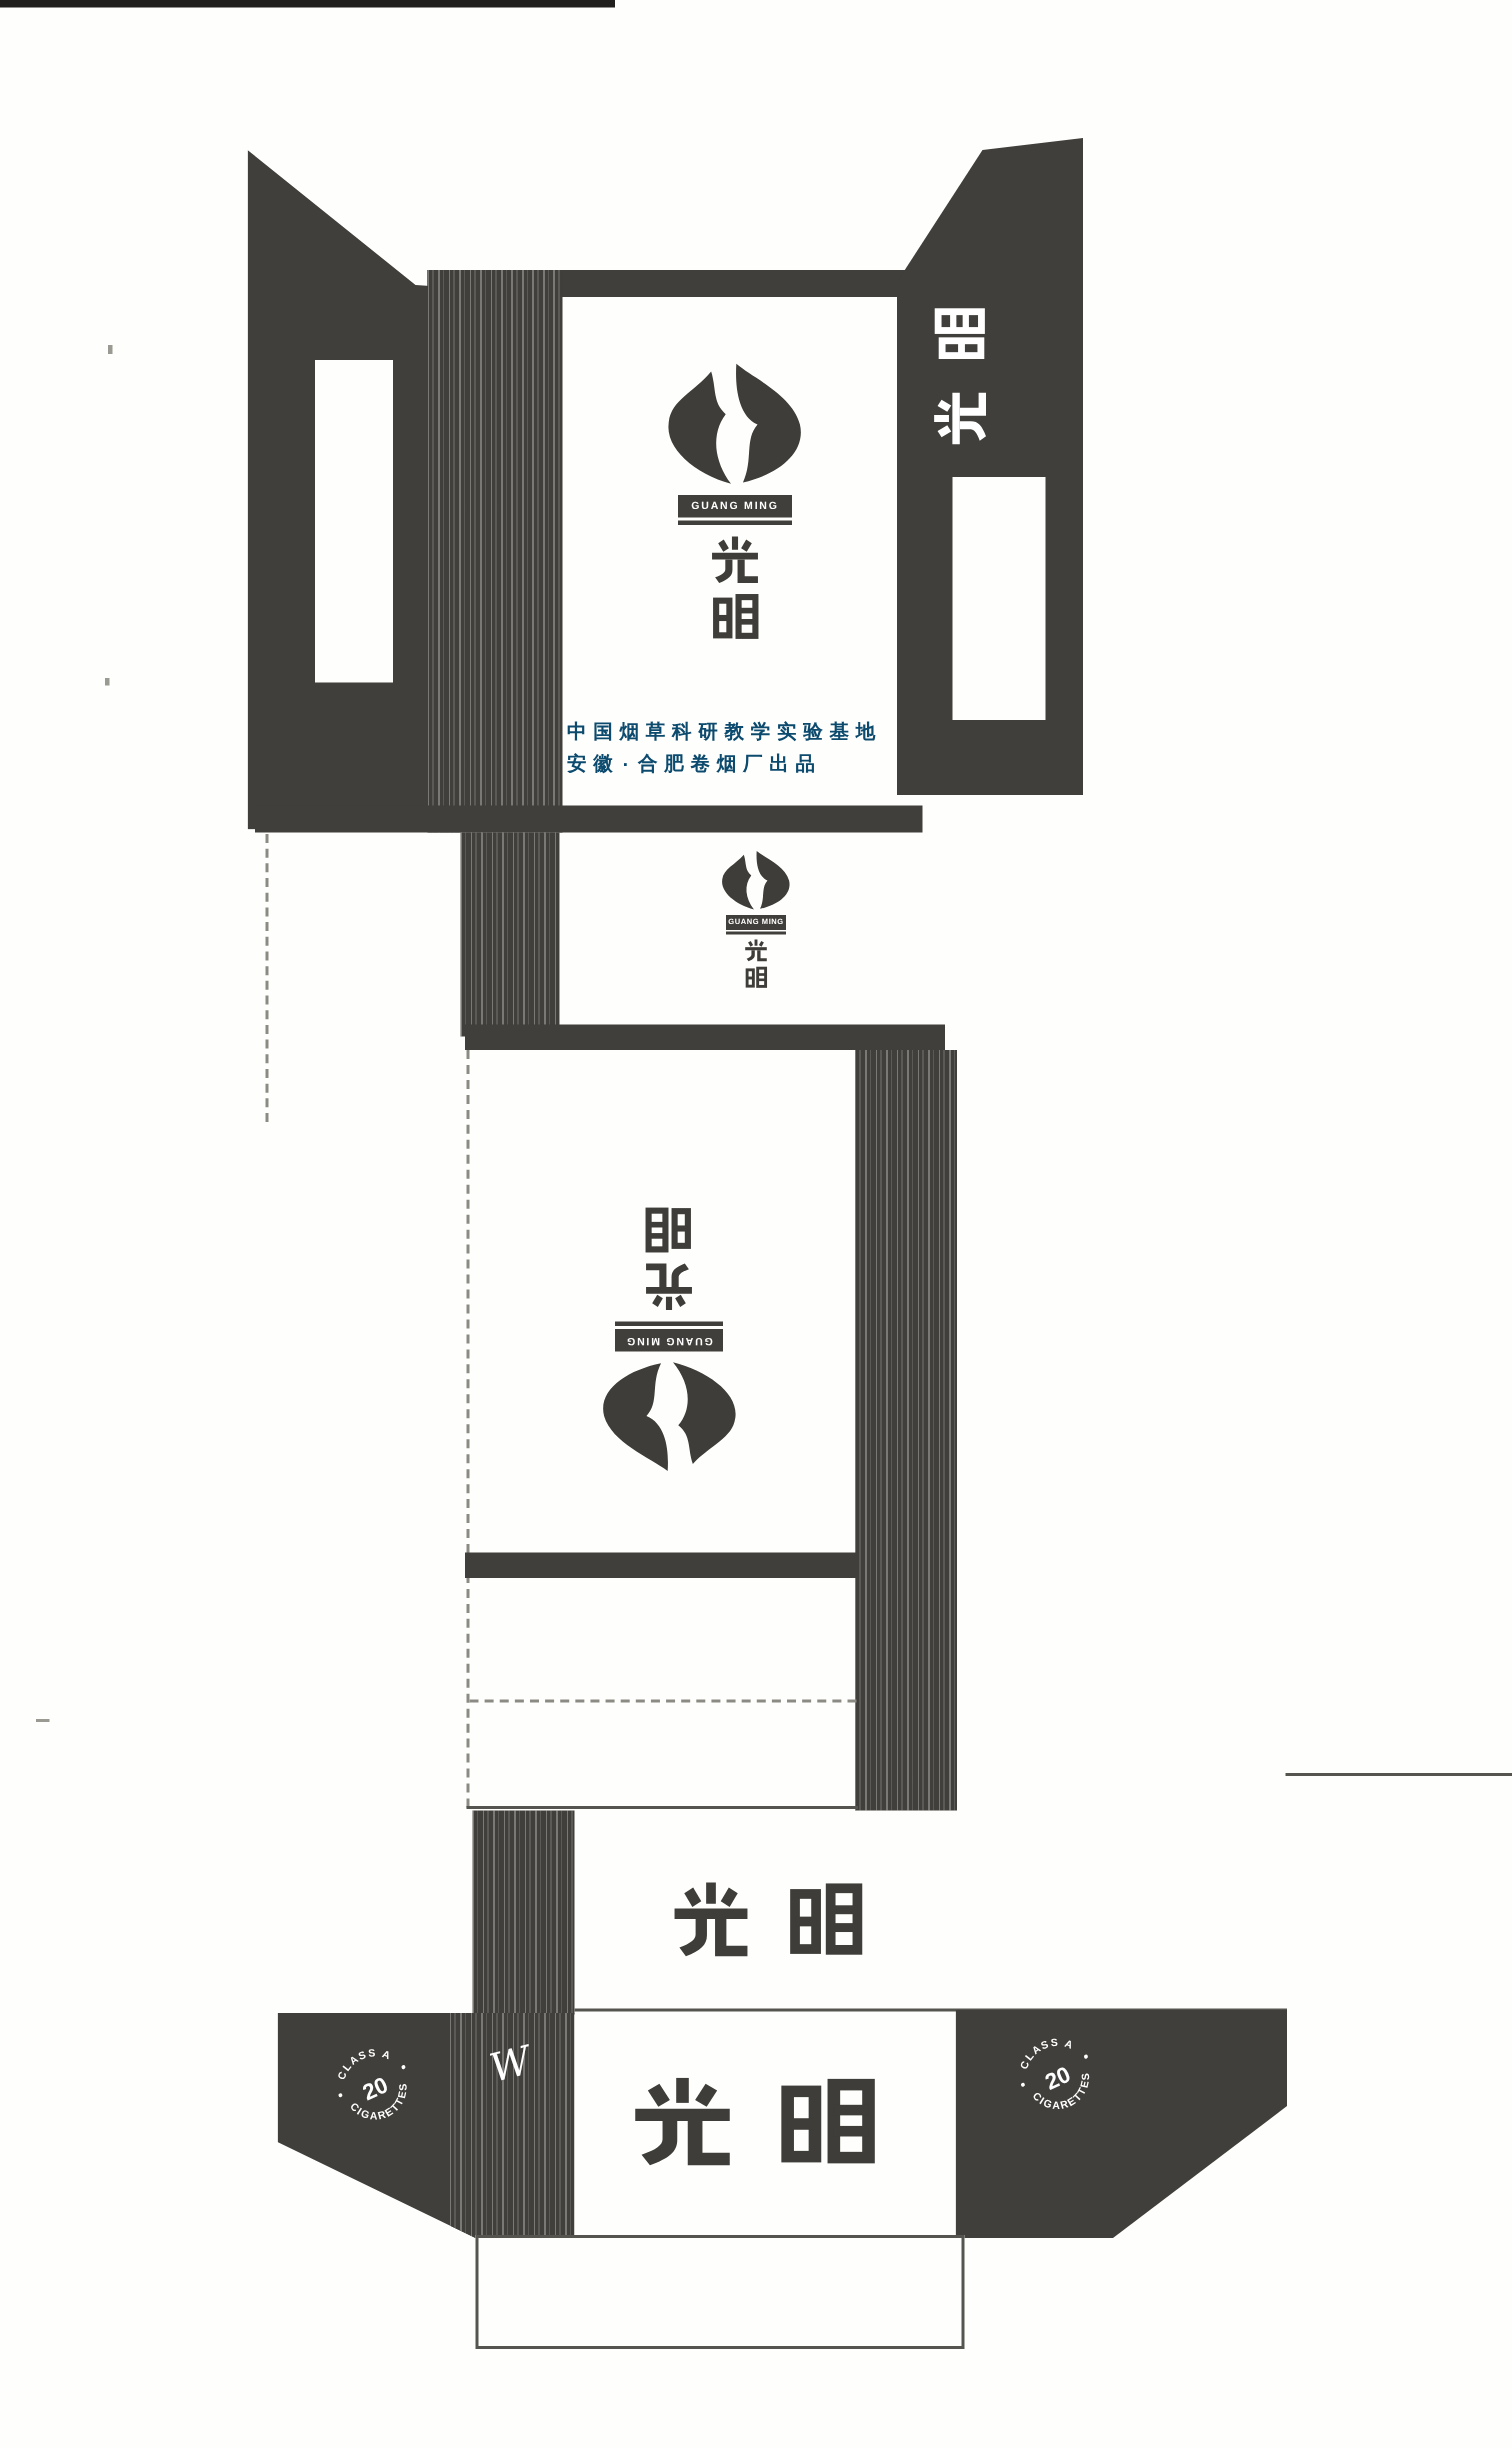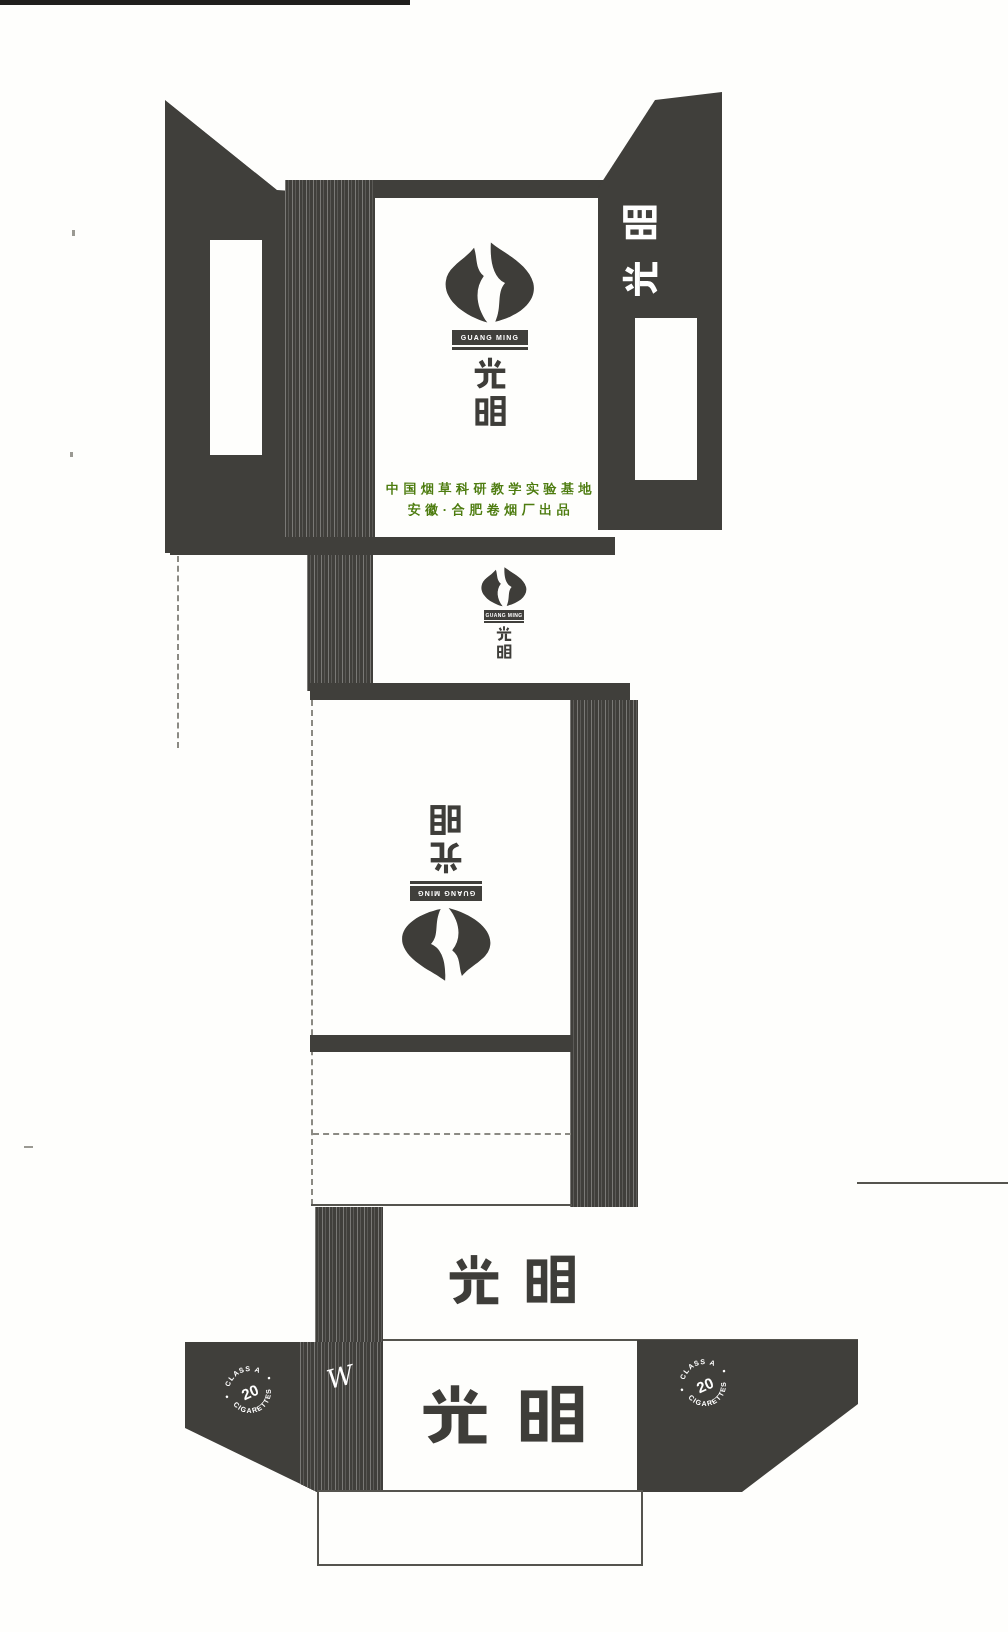--- a/index.html
+++ b/index.html
@@ -21,23 +21,23 @@
   .flame { color:#3e3d39; display:block; }
   .glyph { color:#3e3d39; display:block; }
   .white-fill { color:#ffffff; }
   .logo-stack { display:flex; flex-direction:column; align-items:center; }
   .banner {
     background:#403f3b; color:#fff; display:flex; align-items:center; justify-content:center;
     font-weight:bold; letter-spacing:1.2px; font-size:7px; white-space:nowrap;
   }
   .banner-line { background:#403f3b; }
   .maker {
-    text-align:center; color:#4d7c0f; font-weight:bold;
+    text-align:left; color:#0c4a6e; font-weight:bold;
     font-size:13px; letter-spacing:4.5px; line-height:21px; white-space:nowrap;
-    font-family:Liberation Sans, sans-serif; filter: blur(0.35px);
+    font-family:Liberation Mono, monospace; filter: blur(0.35px);
   }
   .brand-row { display:flex; flex-direction:row; }
   .brand-col { display:flex; flex-direction:column; }
   .stamp-arc { font-size:7px; letter-spacing:1.1px; fill:#fff; font-weight:bold;
                font-family:"Liberation Sans", sans-serif; }
   .stamp-num { font-size:15px; font-weight:bold; fill:#fff;
                font-family:"Liberation Sans", sans-serif; }
   .script-mark {
     color:#fff; font-family:"DejaVu Serif", serif; font-style:italic;
     font-size:26px; transform:rotate(-14deg); line-height:1;

